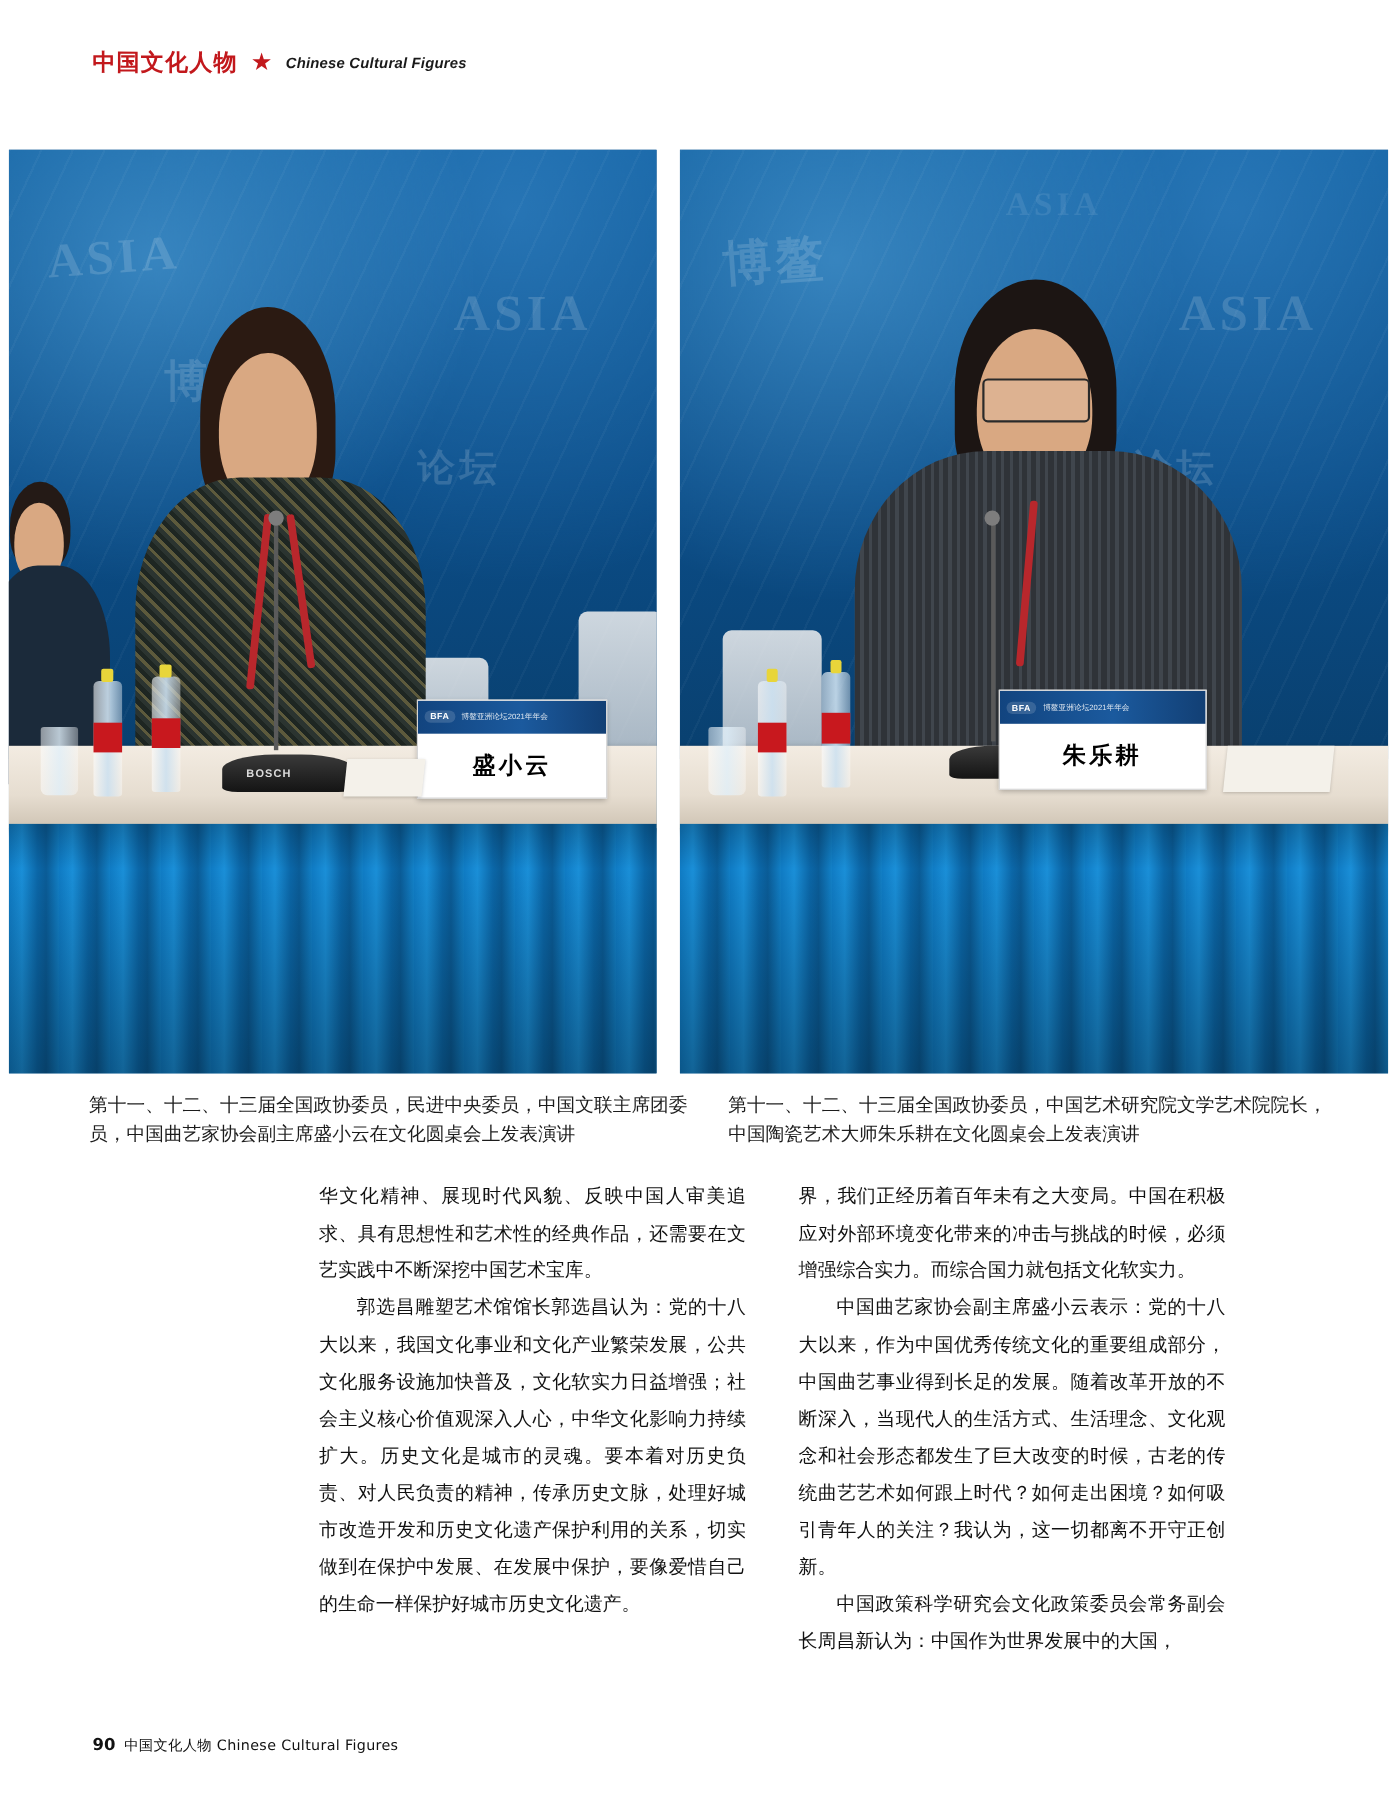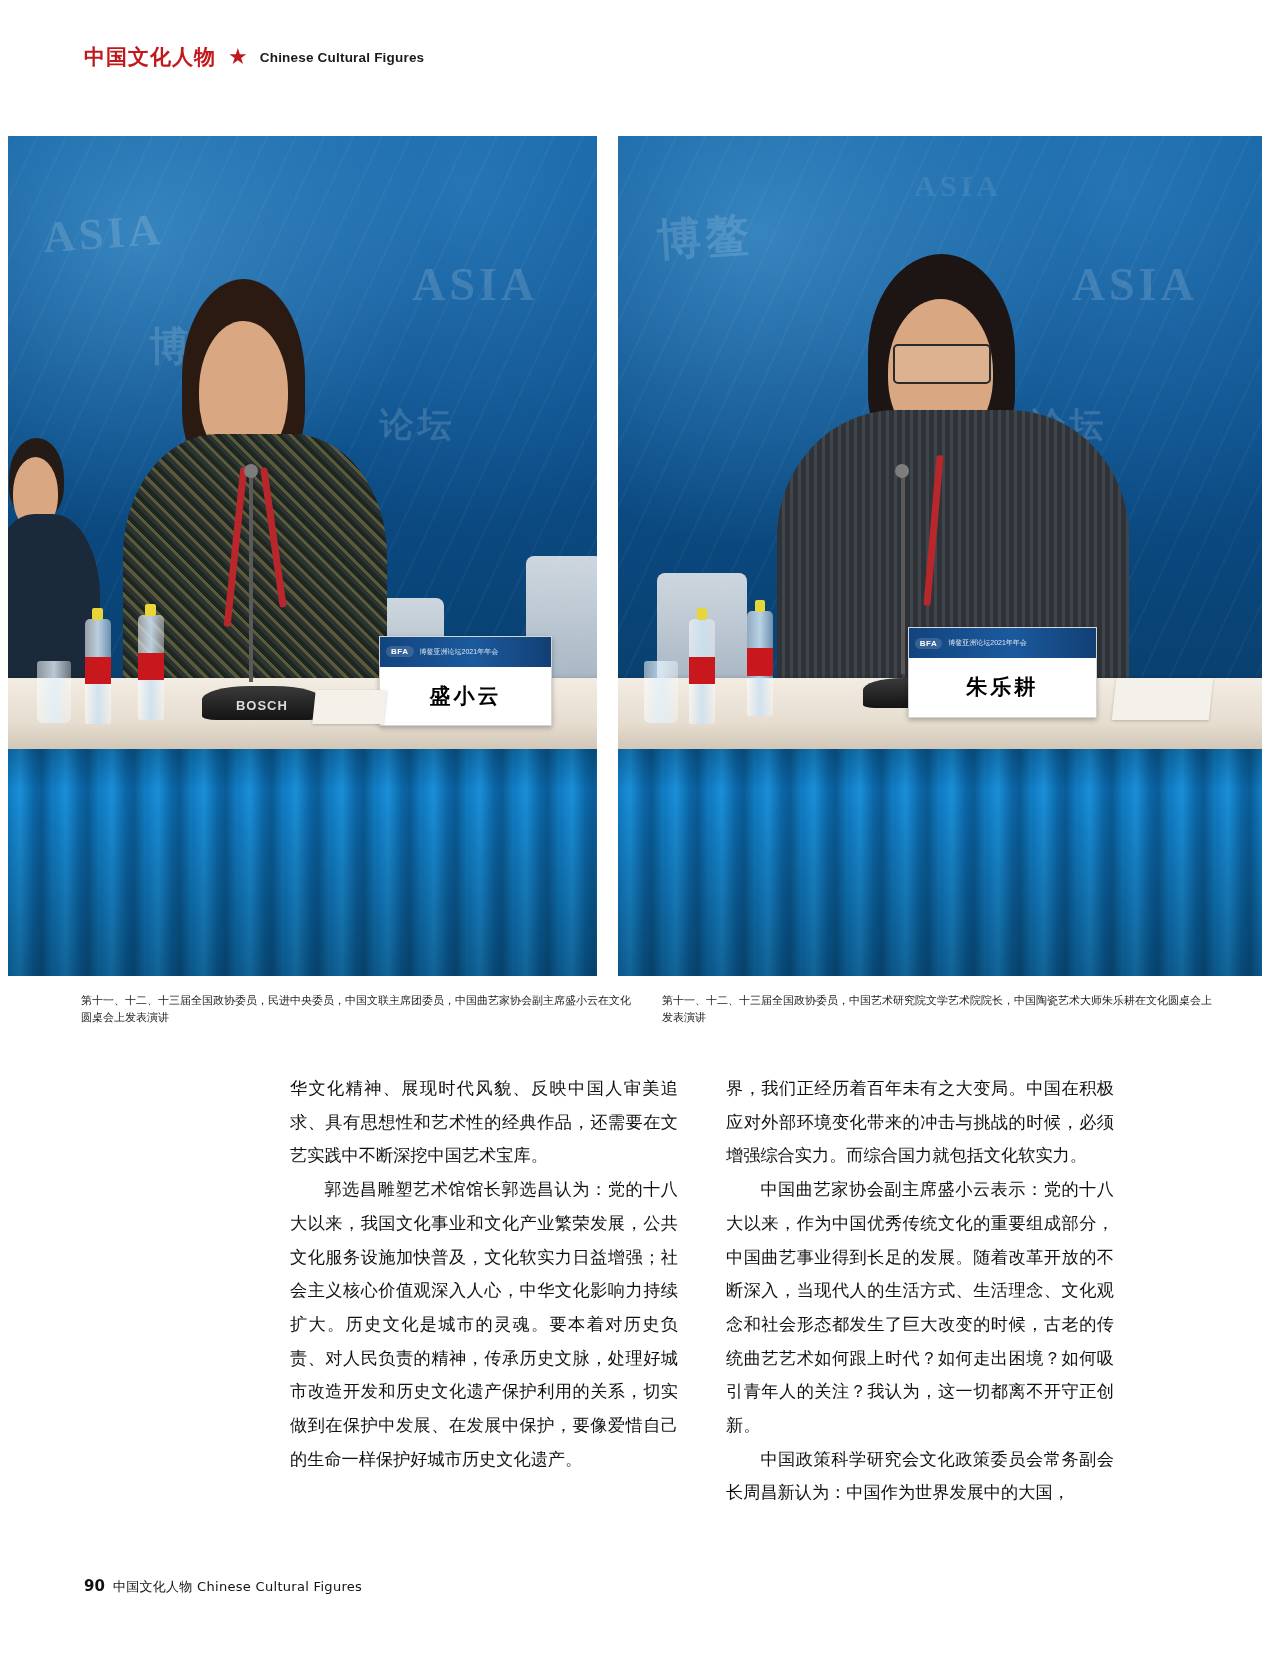--- a/index.html
+++ b/index.html
@@ -37,20 +37,21 @@
     color: #c2181c;
     font-size: 22px;
     line-height: 1;
     margin: 0 2px;
   }
   .masthead-en {
     font-size: 13.5px;
     font-weight: 600;
     color: #1a1a1a;
     letter-spacing: .2px;
+    font-style: italic;
   }
 
   
   .photos {
     position: absolute;
     left: 8px;
     top: 136px;
     width: 1254px;
     height: 840px;
     display: flex;
@@ -264,21 +265,21 @@
   .captions {
     position: absolute;
     left: 8px;
     top: 992px;
     width: 1254px;
     display: flex;
     gap: 21px;
   }
   .caption {
     font-family: "DejaVu Sans", sans-serif;
-    font-size: 11px;
+    font-size: 17px;
     line-height: 1.55;
     color: #1c1c1c;
   }
   .caption-left { width: 560px; padding-left: 73px; }
   .caption-right { width: 560px; padding-left: 0; }
 
   
   .body-text {
     position: absolute;
     left: 290px;
@@ -353,21 +354,21 @@
       <div class="table-top"></div>
       <div class="table-skirt"></div>
 
       <div class="glass" style="left:5%;top:62.5%;"></div>
       <div class="bottle" style="left:13%;top:57.5%;"></div>
       <div class="bottle" style="left:22%;top:57%;"></div>
 
       <div class="mic-stem" style="left:41%;top:40%;height:25%;"></div>
       <div class="mic-head" style="left:40%;top:39%;"></div>
       <div class="mic-base" style="left:33%;top:65.5%;">
-        <div style="position:absolute;left:18%;top:36%;color:#dcdcdc;font-size:13px;font-weight:700;letter-spacing:1px;margin-left:12px;">BOSCH</div>
+        <div style="position:absolute;left:18%;top:36%;color:#dcdcdc;font-size:10px;font-weight:700;letter-spacing:1px;">BOSCH</div>
       </div>
 
       <div class="nameplate" style="left:63%;top:59.5%;width:29%;height:10.5%;">
         <div class="nameplate-top">
           <span class="np-logo">BFA</span>
           <span class="np-sub">博鳌亚洲论坛2021年年会</span>
         </div>
         <div class="nameplate-name">盛小云</div>
       </div>
       <div class="paper" style="left:52%;top:66%;width:12%;height:4%;"></div>

